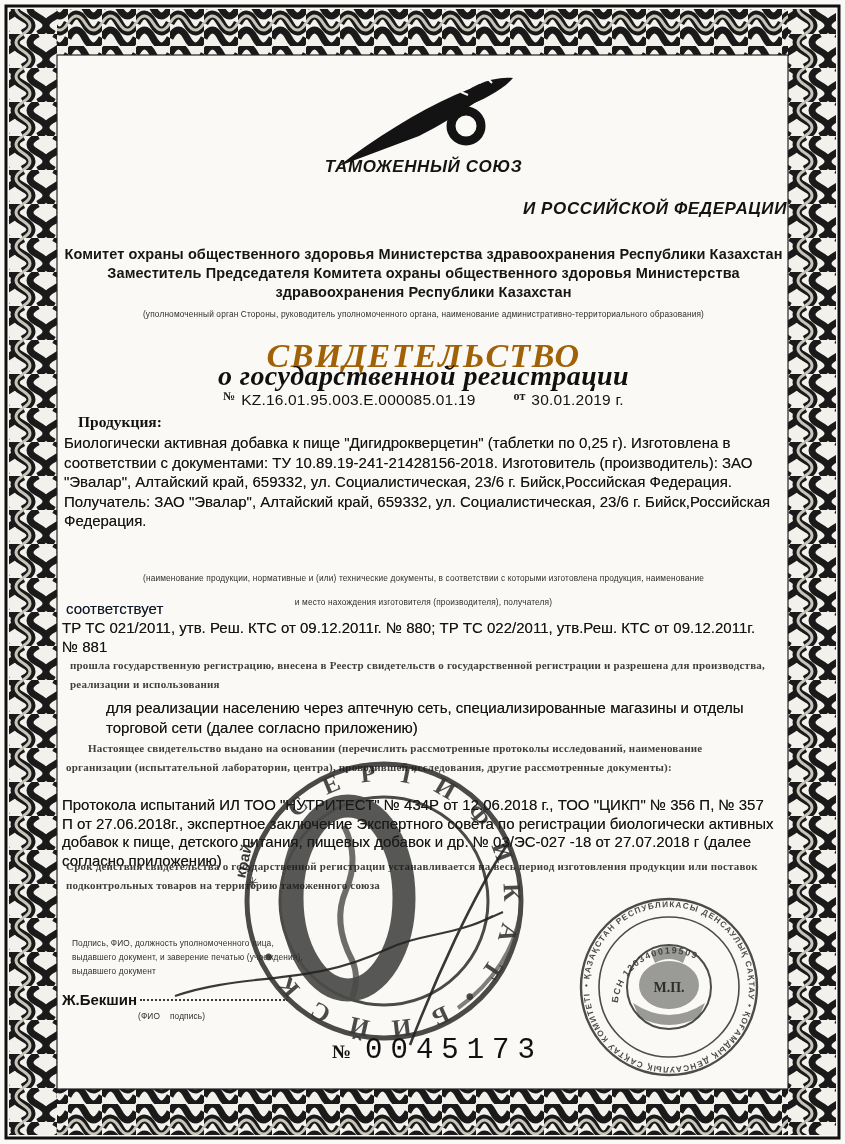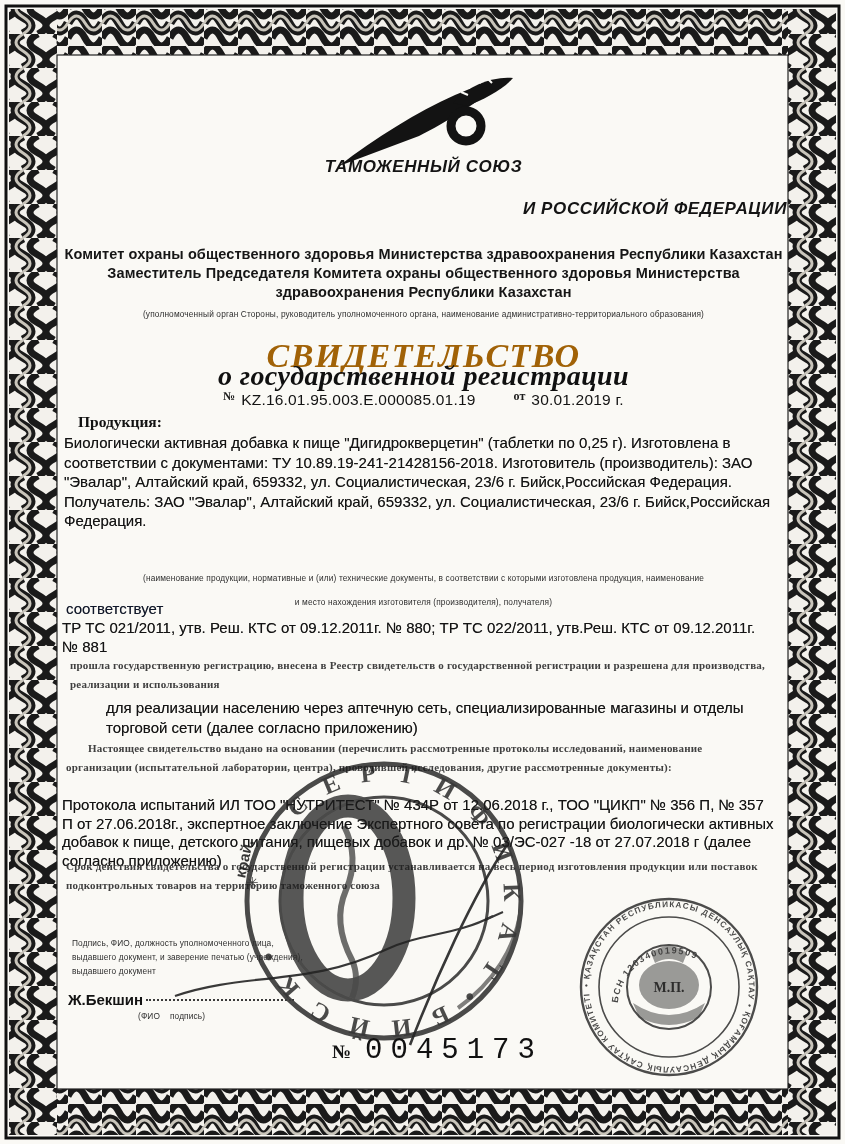--- a/index.html
+++ b/index.html
@@ -128,21 +128,21 @@
       <textPath href="#rimPath" startOffset="12%">С Е Р Т И Ф И К А Т • Б И Й С К •</textPath>
     </text>
     <text x="18" y="130" font-size="15" fill="#1c1c1c">✳</text>
     <text x="10" y="120" font-size="15" font-weight="bold" fill="#1c1c1c" transform="rotate(-78 14 116)">край,</text>
   </svg>
 
   <div class="abs smallprint" style="left:72px;top:936px;line-height:14px;">Подпись, ФИО, должность уполномоченного лица,</div>
   <div class="abs smallprint" style="left:72px;top:950px;line-height:14px;">выдавшего документ, и заверение печатью (учреждения),</div>
   <div class="abs smallprint" style="left:72px;top:964px;line-height:14px;">выдавшего документ</div>
 
-  <div class="abs" style="left:68px;top:991px;">
+  <div class="abs" style="left:62px;top:991px;">
     <span class="sig-name">Ж.Бекшин</span><span class="dotted-leader"></span>
   </div>
   <div class="abs smallprint" style="left:138px;top:1011px;">(ФИО&nbsp;&nbsp;&nbsp;&nbsp;подпись)</div>
 
   <svg class="abs" style="left:55px;top:820px;" width="530" height="240" viewBox="0 0 530 240">
     <g stroke="#232323" fill="none" opacity="0.9">
       <path d="M120 176 C190 152 255 166 330 130 C365 113 400 116 438 96" stroke-width="2.2"></path>
       <path d="M355 225 C380 160 418 75 452 25" stroke-width="2.6"></path>
       <path d="M430 100 l18 -8" stroke-width="2"></path>
     </g>

